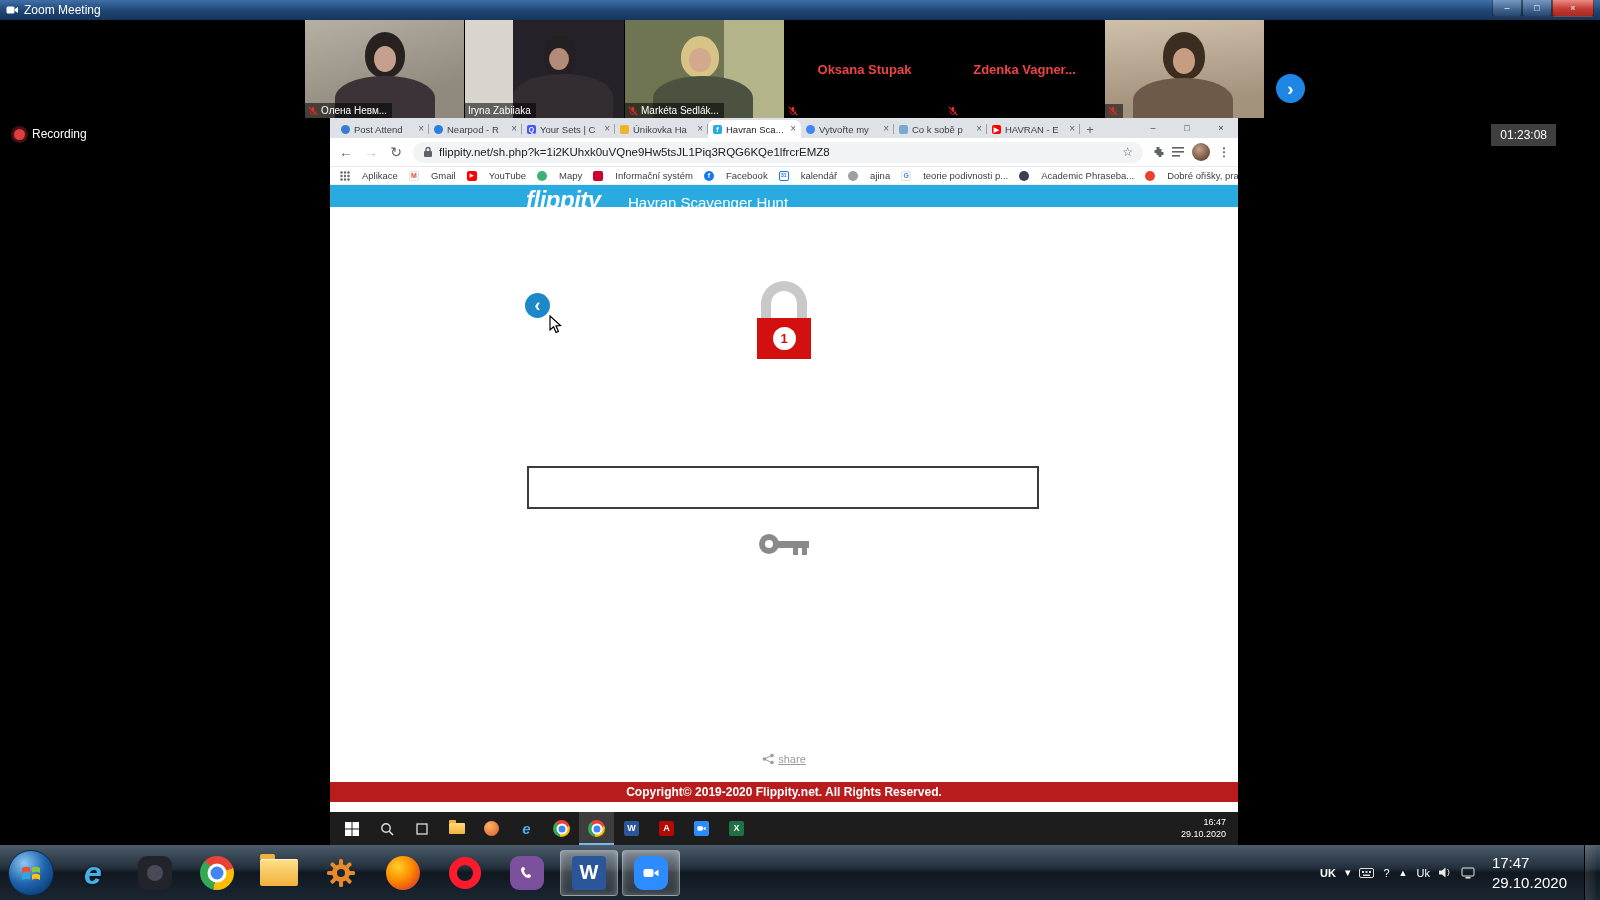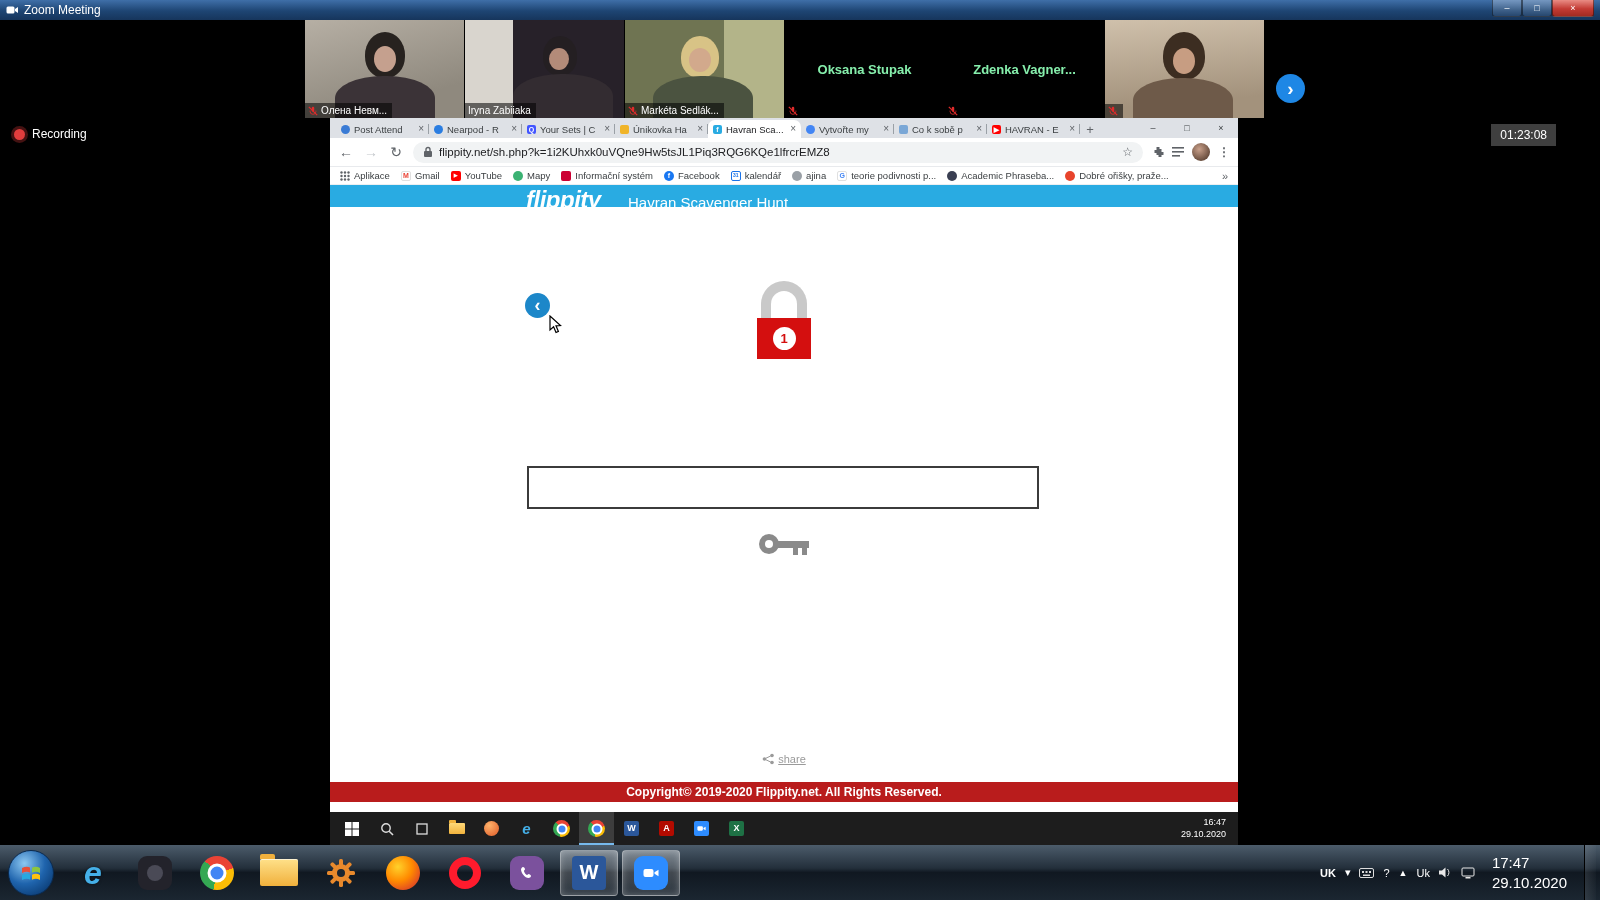--- a/index.html
+++ b/index.html
@@ -10,21 +10,21 @@
   .ztitle{position:absolute;left:0;top:0;width:1600px;height:20px;background:linear-gradient(#3f6fa8,#1e4573 55%,#16355c);display:flex;align-items:center;padding:0 6px;color:#fff;font-size:12px;gap:6px;z-index:5}
   .zcontrols{margin-left:auto;display:flex;height:100%}
   .wbtn{width:30px;height:17px;display:flex;align-items:center;justify-content:center;font-size:9px;color:#fff;background:linear-gradient(rgba(255,255,255,.28),rgba(255,255,255,.06));border:1px solid rgba(0,0,0,.45);border-top:none;border-radius:0 0 3px 3px}
   .wbtn.close{background:linear-gradient(#e98c84,#c33b34 55%,#a32b22);width:42px}
 
   
   .vstrip{position:absolute;left:0;top:20px;width:1600px;height:98px;background:#000}
   .tiles{position:absolute;left:305px;top:0;height:98px;display:flex}
   .tile{width:160px;height:98px;position:relative;border-right:1px solid #000;overflow:hidden;background:#0b0b0b}
   .nametag{position:absolute;left:0;bottom:0;display:flex;align-items:center;gap:3px;background:rgba(0,0,0,.55);color:#fff;font-size:10px;padding:2px 5px 2px 3px;white-space:nowrap;max-width:100%;z-index:2}
-  .centername{position:absolute;inset:0;display:flex;align-items:center;justify-content:center;color:#86efac;font-size:13px;font-weight:bold;text-align:center;padding:8px 4px}
+  .centername{position:absolute;inset:0;display:flex;align-items:center;justify-content:center;color:#ef4444;font-size:13px;font-weight:bold;text-align:center;padding:8px 4px}
   .person{position:absolute;inset:0}
   .head{position:absolute;width:34px;height:40px;border-radius:50% 50% 46% 46%;top:16px;left:63px}
   .face{position:absolute;border-radius:50%}
   .torso{position:absolute;width:100px;height:46px;border-radius:48% 48% 0 0}
   .bg0{background:linear-gradient(165deg,#b6afa4,#8f897e 75%)}
   .pv0 .head{background:#27221f;left:60px;width:40px;height:46px;top:12px}
   .pv0 .face{background:#c5a08e;left:69px;top:26px;width:22px;height:26px}
   .pv0 .torso{background:#3b3337;left:30px;top:56px}
   .bg1{background:linear-gradient(90deg,#d9d5ce 0 30%,#272129 30%)}
   .pv1 .head{background:#241f22;left:78px}
@@ -64,21 +64,21 @@
   .navic{font-size:14px;color:#5f6368;width:16px;text-align:center;line-height:1}
   .navic.disabled{color:#c4c7cc}
   .addr{flex:1;height:21px;background:#f1f3f4;border-radius:11px;display:flex;align-items:center;padding:0 10px;gap:6px;font-size:11.5px;color:#202124;min-width:0}
   .addr .url{flex:1;white-space:nowrap;overflow:hidden}
   .addr .star{flex:none;color:#5f6368;font-size:12px}
   .exticons{display:flex;align-items:center;gap:8px;flex:none}
   .avatar{width:18px;height:18px;border-radius:50%;background:radial-gradient(circle at 40% 35%,#c9a08a,#6b4f3f 70%)}
   .kebab{color:#5f6368;font-size:12px;font-weight:bold}
 
   .bkbar{height:18px;background:#fff;display:flex;align-items:center;padding:0 10px;gap:11px;font-size:9.5px;color:#3c4043;border-bottom:1px solid #eceff1;white-space:nowrap;overflow:hidden;flex:none}
-  .bk{display:flex;align-items:center;gap:4px;flex:none}
+  .bk{display:flex;align-items:center;gap:12px;flex:none}
   .ic{width:10px;height:10px;border-radius:2px;flex:none;display:flex;align-items:center;justify-content:center;font-size:7px;font-weight:bold;color:#fff;line-height:1}
   .overflowg{margin-left:auto;color:#5f6368;font-size:11px}
 
   
   .site{height:627px;position:relative;background:#fff;flex:none}
   .siteheader{height:22px;background:#29abe2;position:relative}
   .logo{position:absolute;left:196px;top:1px;color:#fff;font-size:24px;font-weight:bold;font-style:italic;letter-spacing:-.5px}
   .sitetitle{position:absolute;left:298px;top:9px;color:#fff;font-size:15px}
   .content{position:relative;height:575px;background:#fff}
   .backbtn{position:absolute;left:195px;top:86px;width:25px;height:25px;border-radius:50%;background:#1c87c9;color:#fff;display:flex;align-items:center;justify-content:center;font-size:18px;font-weight:bold;line-height:1;padding-bottom:2px}

